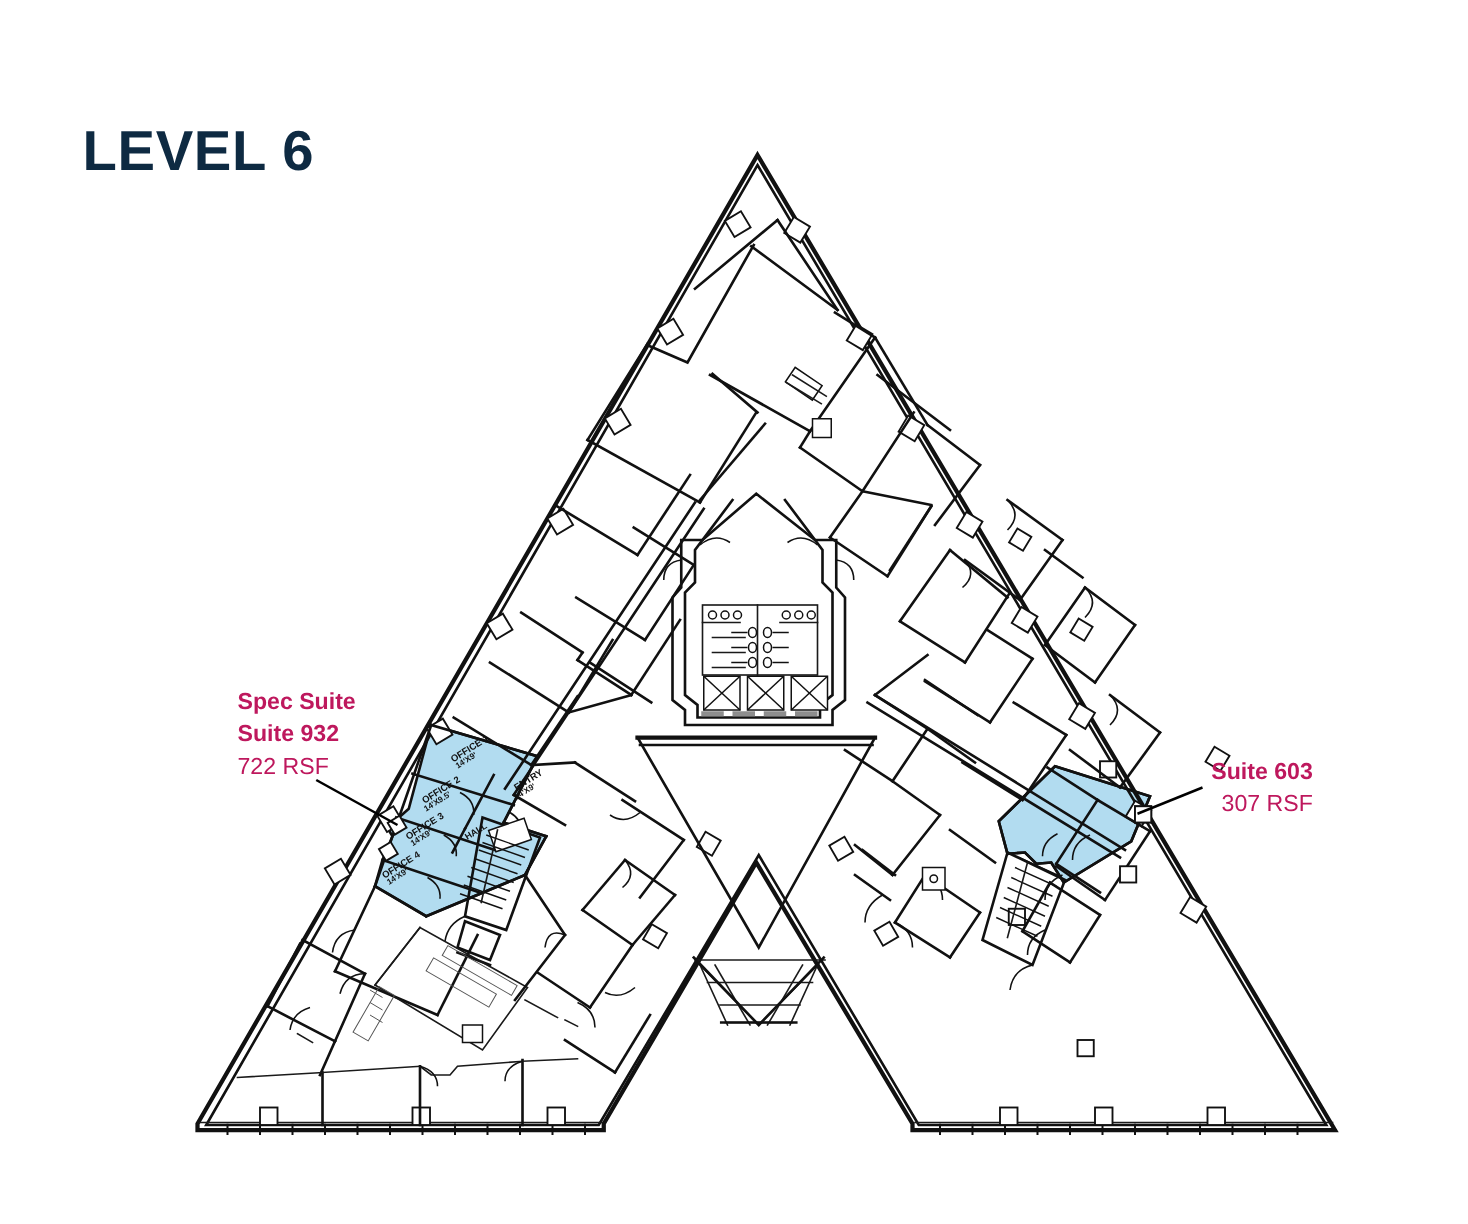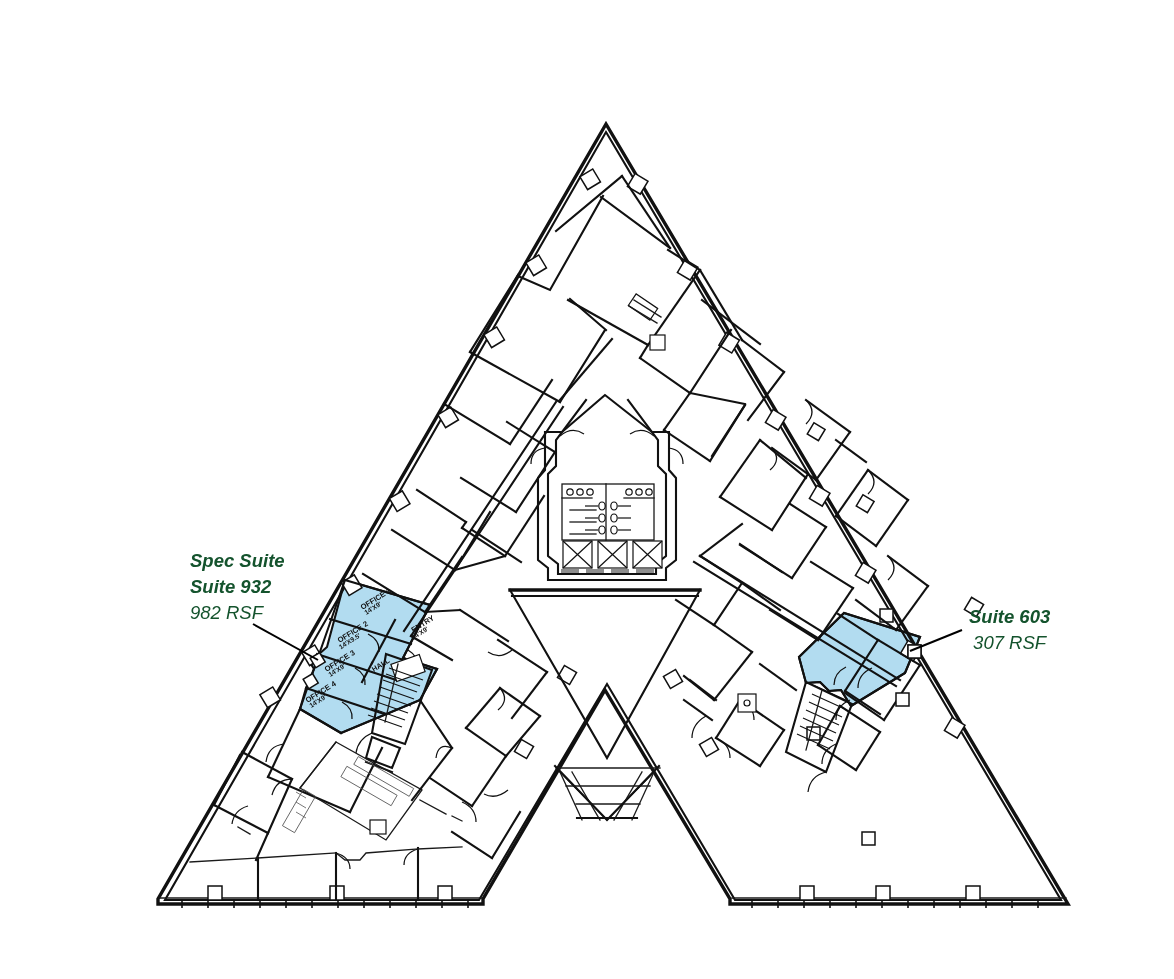--- a/index.html
+++ b/index.html
@@ -10,27 +10,27 @@
   #page-root{position:relative;width:1174px;height:979px;background:#fff;}
 
   
   .level-title{
     position:absolute;left:66px;top:98px;
     font-size:45px;font-weight:bold;letter-spacing:0.5px;
     color:#0e2a42;line-height:1;white-space:nowrap;
   }
 
   
-  .callout{position:absolute;color:#14532d;font-style:italic;}
+  .callout{position:absolute;color:#be185d;}
   .callout .ln{display:block;white-space:nowrap;}
   .callout .bold{font-weight:bold;font-size:18.5px;line-height:26px;}
   .callout .reg{font-weight:normal;font-size:18.5px;line-height:26px;}
 
   #callout-left{left:190px;top:548px;text-align:left;}
-  #callout-right{left:969px;top:604px;text-align:center;}
+  #callout-right{left:969px;top:604px;text-align:right;}
 
   
   #plan-svg{position:absolute;left:0;top:0;width:1174px;height:979px;}
   .wall{fill:none;stroke:#111;stroke-width:2.1;stroke-linecap:square;stroke-linejoin:miter;}
   .wall-heavy{fill:none;stroke:#111;stroke-width:3.4;stroke-linecap:square;stroke-linejoin:miter;}
   .wall-thin{fill:none;stroke:#1a1a1a;stroke-width:1.3;stroke-linecap:square;}
   .wall-hair{fill:none;stroke:#555;stroke-width:0.8;}
   .door{fill:none;stroke:#111;stroke-width:1.25;}
   .mull{fill:#fff;stroke:#111;stroke-width:1.5;}
   .fixture{fill:none;stroke:#111;stroke-width:1.2;}
@@ -471,25 +471,26 @@
       <text class="rmlabel" font-size="7.6" x="424" y="626" transform="rotate(-32 424 626)" text-anchor="middle">ENTRY</text>
       <text class="rmlabel" font-size="6.6" x="421" y="635" transform="rotate(-32 421 635)" text-anchor="middle">14'X9'</text>
 
       <text class="rmlabel" font-size="7.2" x="382" y="667" transform="rotate(-32 382 667)" text-anchor="middle">HALL</text>
     </g>
 
     <line class="leader" x1="253" y1="624" x2="318" y2="660"></line>
     <line class="leader" x1="962" y1="630" x2="910" y2="651"></line>
   </svg>
 
+  <div class="level-title">LEVEL 6</div>
 
   <div class="callout" id="callout-left">
     <span class="ln bold">Spec Suite</span>
     <span class="ln bold">Suite 932</span>
-    <span class="ln reg">982 RSF</span>
+    <span class="ln reg">722 RSF</span>
   </div>
 
   <div class="callout" id="callout-right">
     <span class="ln bold">Suite 603</span>
     <span class="ln reg">307 RSF</span>
   </div>
 
 </div>
 
 </body></html>

